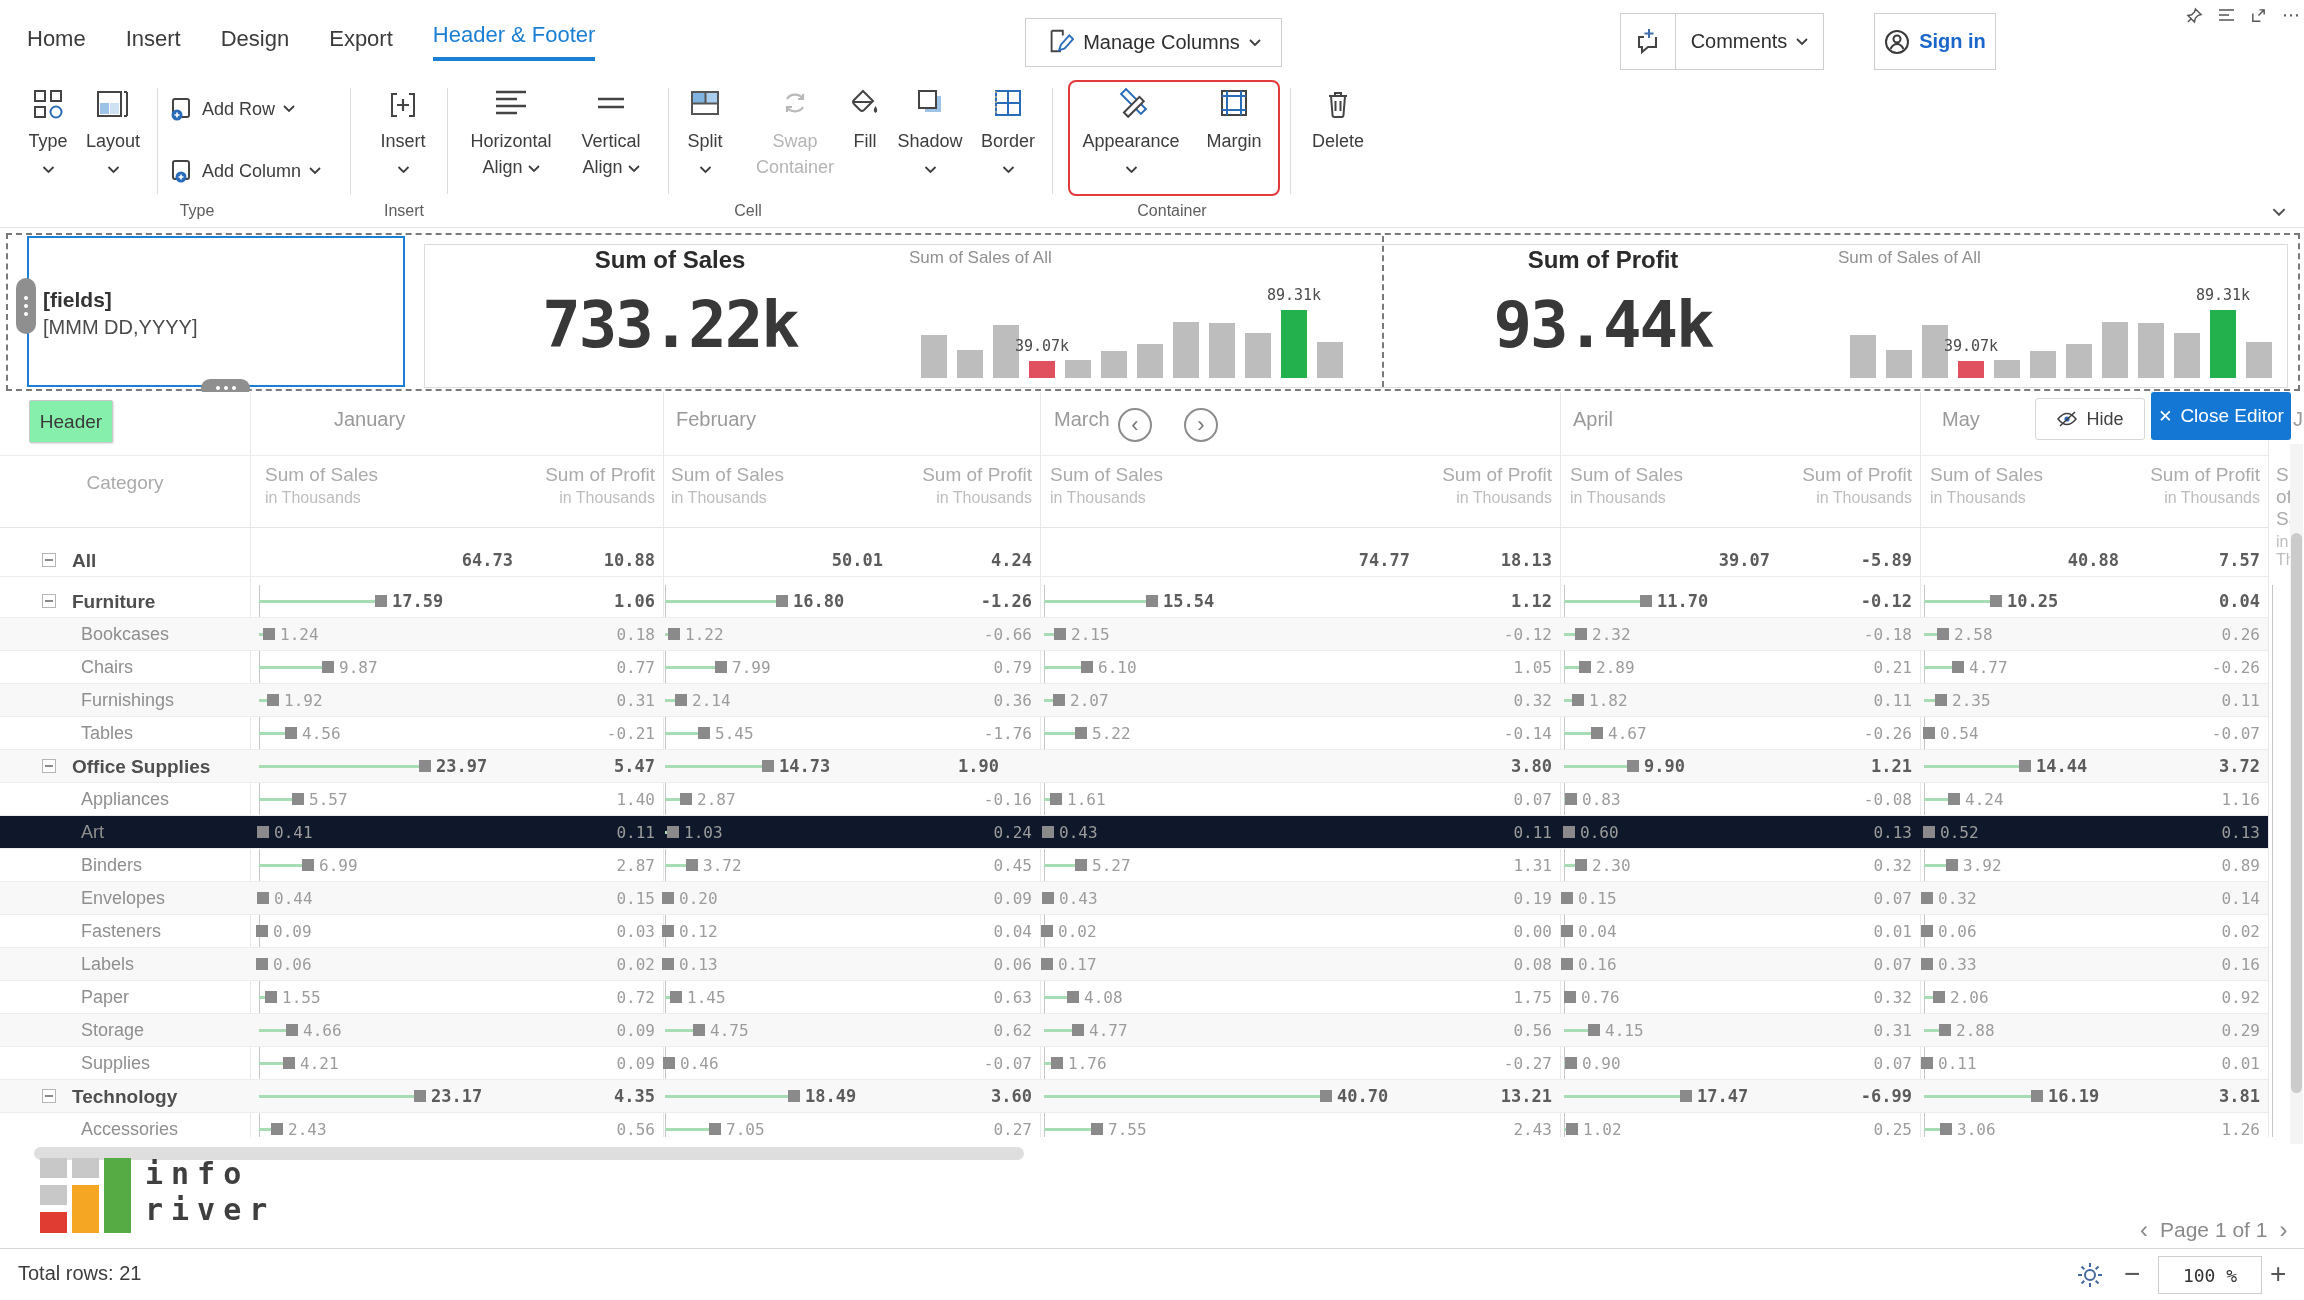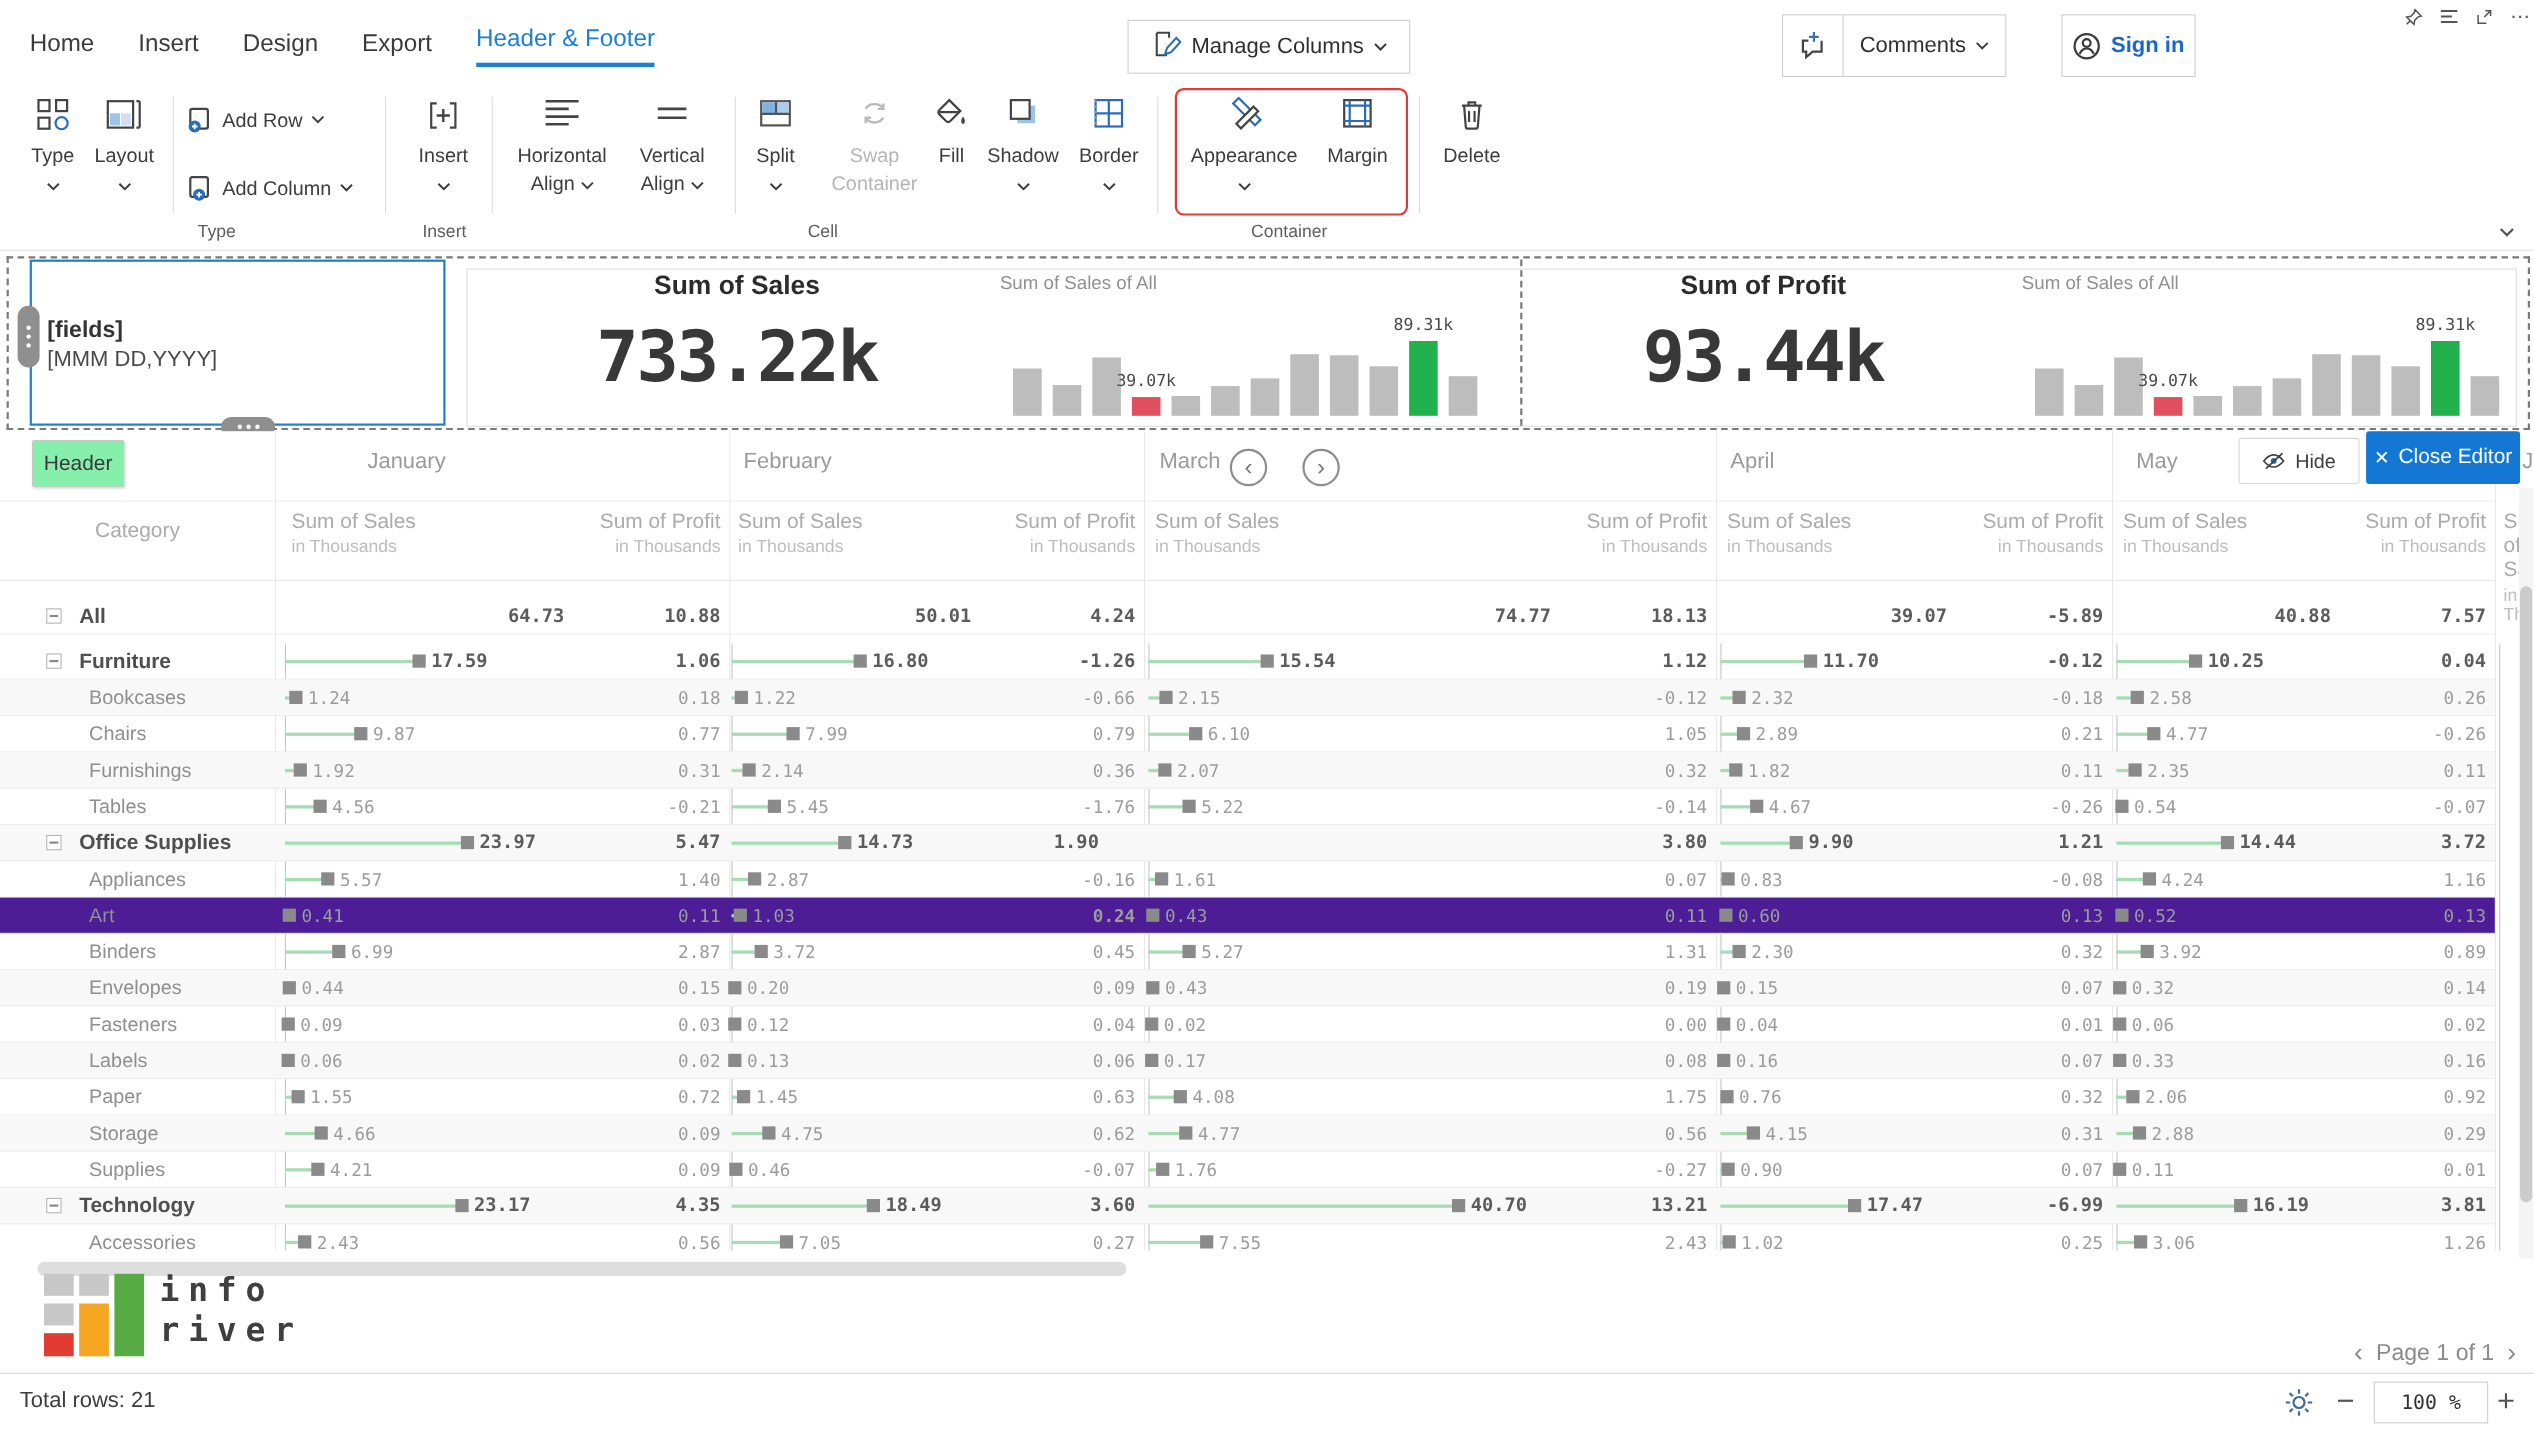--- a/index.html
+++ b/index.html
@@ -648,34 +648,34 @@
           <div class="abs mono" style="left: 22px; top: 0px; line-height: 33px; font-size: 16px; font-weight: normal; color: rgb(156, 156, 156);">0.83</div>
         </div>
         <div class="abs mono" style="left: 1770px; top: 0px; width: 142px; text-align: right; line-height: 33px; font-size: 16px; font-weight: normal; color: rgb(156, 156, 156);">-0.08</div>
         <div class="abs" style="left: 1920px; top: 0px; width: 199px; height: 33px;">
           <div class="abs" style="left: 4px; top: 15px; width: 29px; height: 3px; background: rgb(168, 220, 180);"></div>
           <div class="abs" style="left: 28px; top: 10px; width: 12px; height: 12px; background: rgb(138, 138, 138);"></div>
           <div class="abs mono" style="left: 45px; top: 0px; line-height: 33px; font-size: 16px; font-weight: normal; color: rgb(156, 156, 156);">4.24</div>
         </div>
         <div class="abs mono" style="left: 2119px; top: 0px; width: 141px; text-align: right; line-height: 33px; font-size: 16px; font-weight: normal; color: rgb(156, 156, 156);">1.16</div>
       </div>
-      <div class="abs" style="left: 0px; top: 424px; width: 2268px; height: 33px; border-bottom: 1px solid rgb(237, 237, 237); box-sizing: border-box; background: #4c1d95;">
+      <div class="abs" style="left: 0px; top: 424px; width: 2268px; height: 33px; border-bottom: 1px solid rgb(237, 237, 237); box-sizing: border-box; background: #0f172a;">
         <div class="abs" style="left: 81px; top: 0px; line-height: 33px; font-size: 18px; color: rgb(143, 143, 143); white-space: nowrap;">Art</div>
         <div class="abs" style="left: 250px; top: 0px; width: 263px; height: 33px;">
           <div class="abs" style="left: 9px; top: 15px; width: 3px; height: 3px; background: rgb(168, 220, 180);"></div>
           <div class="abs" style="left: 7px; top: 10px; width: 12px; height: 12px; background: rgb(138, 138, 138);"></div>
           <div class="abs mono" style="left: 24px; top: 0px; line-height: 33px; font-size: 16px; font-weight: normal; color: rgb(156, 156, 156);">0.41</div>
         </div>
         <div class="abs mono" style="left: 513px; top: 0px; width: 142px; text-align: right; line-height: 33px; font-size: 16px; font-weight: normal; color: rgb(156, 156, 156);">0.11</div>
         <div class="abs" style="left: 663px; top: 0px; width: 220px; height: 33px;">
           <div class="abs" style="left: 2px; top: 15px; width: 7px; height: 3px; background: rgb(168, 220, 180);"></div>
           <div class="abs" style="left: 4px; top: 10px; width: 12px; height: 12px; background: rgb(138, 138, 138);"></div>
           <div class="abs mono" style="left: 21px; top: 0px; line-height: 33px; font-size: 16px; font-weight: normal; color: rgb(156, 156, 156);">1.03</div>
         </div>
-        <div class="abs mono" style="left: 883px; top: 0px; width: 149px; text-align: right; line-height: 33px; font-size: 16px; font-weight: bold; color: rgb(156, 156, 156);">0.24</div>
+        <div class="abs mono" style="left: 883px; top: 0px; width: 149px; text-align: right; line-height: 33px; font-size: 16px; font-weight: normal; color: rgb(156, 156, 156);">0.24</div>
         <div class="abs" style="left: 1040px; top: 0px; width: 370px; height: 33px;">
           <div class="abs" style="left: 4px; top: 15px; width: 3px; height: 3px; background: rgb(168, 220, 180);"></div>
           <div class="abs" style="left: 2px; top: 10px; width: 12px; height: 12px; background: rgb(138, 138, 138);"></div>
           <div class="abs mono" style="left: 19px; top: 0px; line-height: 33px; font-size: 16px; font-weight: normal; color: rgb(156, 156, 156);">0.43</div>
         </div>
         <div class="abs mono" style="left: 1410px; top: 0px; width: 142px; text-align: right; line-height: 33px; font-size: 16px; font-weight: normal; color: rgb(156, 156, 156);">0.11</div>
         <div class="abs" style="left: 1560px; top: 0px; width: 210px; height: 33px;">
           <div class="abs" style="left: 4px; top: 15px; width: 4px; height: 3px; background: rgb(168, 220, 180);"></div>
           <div class="abs" style="left: 3px; top: 10px; width: 12px; height: 12px; background: rgb(138, 138, 138);"></div>
           <div class="abs mono" style="left: 20px; top: 0px; line-height: 33px; font-size: 16px; font-weight: normal; color: rgb(156, 156, 156);">0.60</div>

